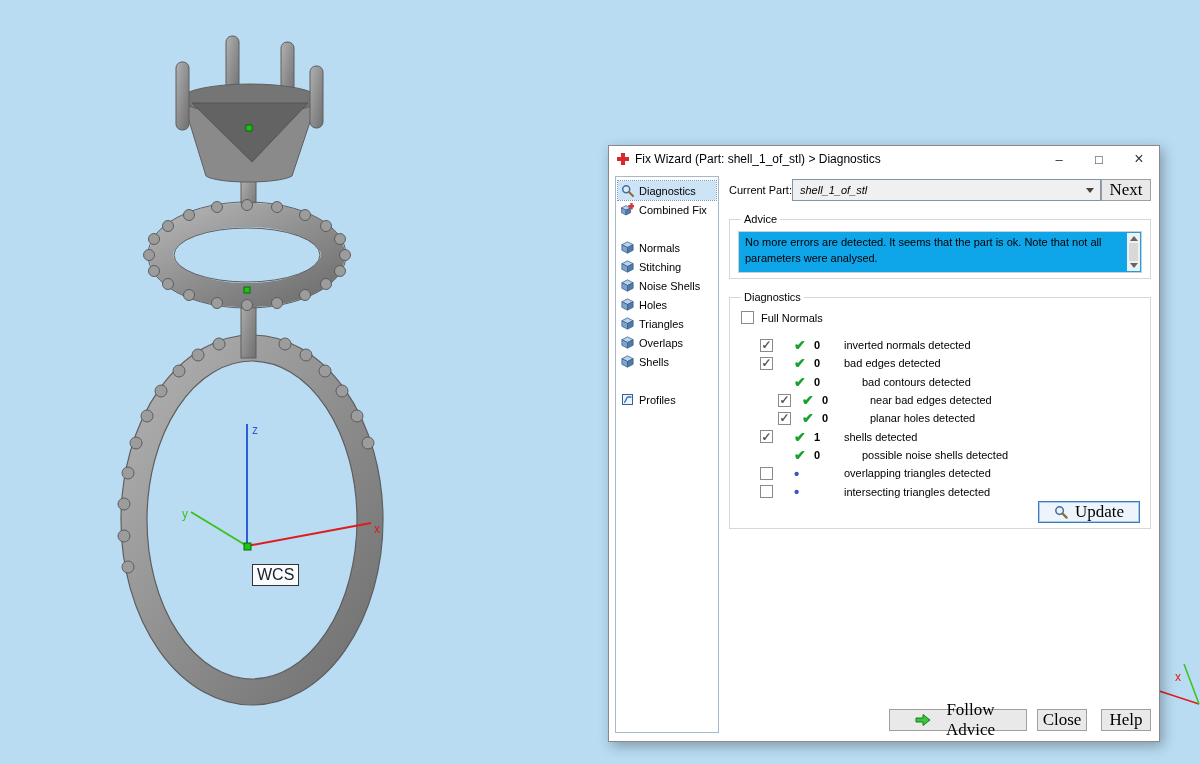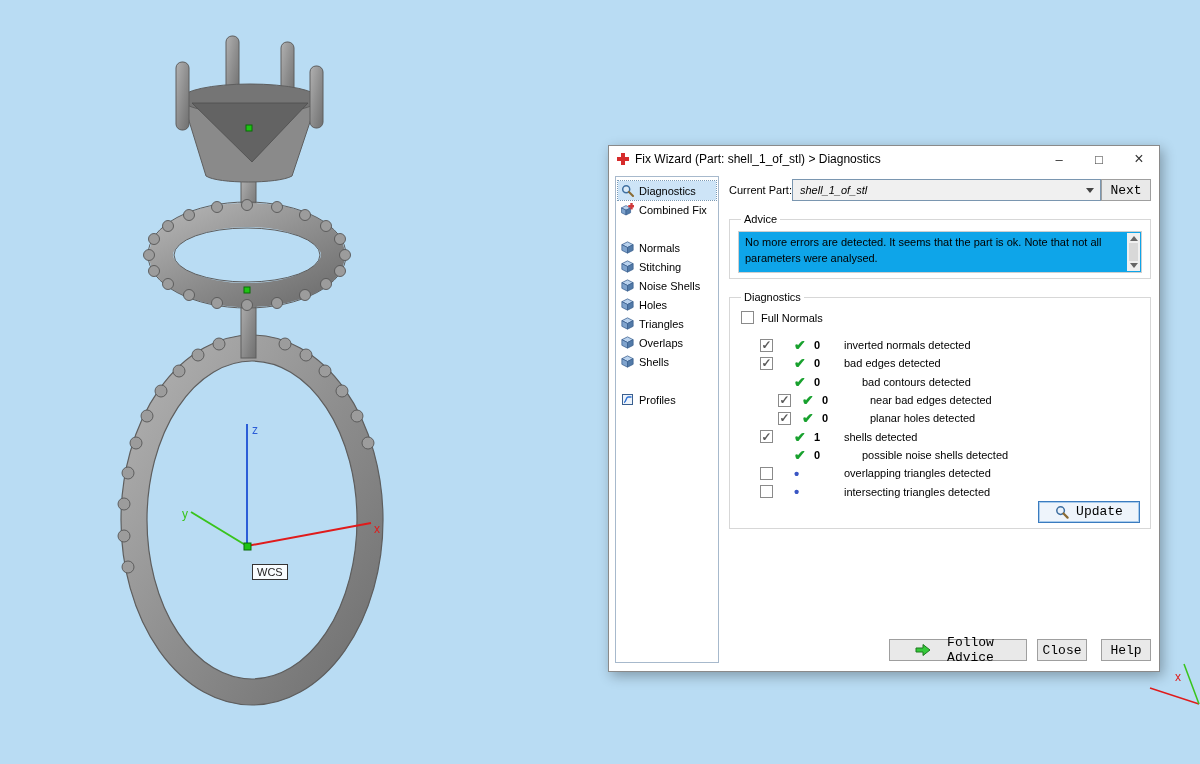--- a/index.html
+++ b/index.html
@@ -2,24 +2,24 @@
 <html><head>
 <meta charset="utf-8">
 <style>
   * { margin:0; padding:0; box-sizing:border-box; }
   html,body { width:1200px; height:764px; overflow:hidden; }
   body { background:#b9dcf3; font-family:"Liberation Sans",sans-serif; position:relative; font-size:11px; color:#000; }
 
   
   .scene { position:absolute; inset:0; }
   .wcs-label { position:absolute; left:252px; top:564px; background:rgba(255,255,255,.9);
-               border:1px solid #333; padding:1px 4px; font-size:11px; color:#222; }
+               border:1px solid #333; padding:1px 4px; font-size:16px; color:#222; }
 
   
-  .dialog { position:absolute; left:608px; top:145px; width:552px; height:527px; background:#fff;
+  .dialog { position:absolute; left:608px; top:145px; width:552px; height:597px; background:#fff;
             border:1px solid #8a8a8a; box-shadow:3px 4px 12px rgba(0,0,0,.3);
             display:flex; flex-direction:column; }
   .titlebar { height:26px; display:flex; align-items:center; padding-left:8px; background:#fff; flex:0 0 auto; }
   .titlebar .title { font-size:12px; margin-left:6px; flex:1; white-space:nowrap; overflow:hidden; }
   .win-btn { width:40px; height:26px; display:flex; align-items:center; justify-content:center;
              color:#333; font-size:13px; cursor:default; }
   .win-btn.close { font-size:16px; }
 
   .dialog-body { flex:1; display:flex; padding:4px 6px 8px 6px; background:#fff; min-height:0; }
 
@@ -31,21 +31,21 @@
   .sb-sep { height:19px; }
 
   
   .main { flex:1; display:flex; flex-direction:column; margin-left:8px; min-width:0; }
   .current-row { display:flex; align-items:center; margin:3px 2px 12px 2px; height:22px; }
   .combo { flex:1; height:22px; border:1px solid #7a96b0; background:#f0f0f0; display:flex;
            align-items:center; padding:0 4px 0 7px; cursor:default; }
   .combo .val { flex:1; white-space:nowrap; overflow:hidden;font-style:italic; }
   .combo .arrow { width:0; height:0; border-left:4px solid transparent; border-right:4px solid transparent;
                   border-top:5px solid #444; margin-right:2px; }
-  .btn { height:22px; background:#e9e9e9; border:1px solid #9f9f9f; font-family:Liberation Mono, monospace; font-size:13px;
+  .btn { height:22px; background:#e9e9e9; border:1px solid #9f9f9f; font-family:Liberation Serif, serif; font-size:17px;
          padding:0 24px; display:inline-flex; align-items:center; justify-content:center; gap:7px; cursor:default; }
   .btn-next { width:42px; flex:0 0 auto; }
 
   fieldset.group { border:1px solid #d7d7d7; margin:0 2px 12px 2px; padding:6px 8px 8px 8px; }
   fieldset.group legend { font-size:11px; padding:0 3px; margin-left:3px; }
   .grp-advice { height:66px; }
   .advice-box { border:1px solid #cfcfcf; background:#0ea5e9; height:42px; position:relative;
                 padding:3px 22px 10px 6px; overflow:hidden; }
   .advice-text { line-height:1.45; }
   .vscroll { position:absolute; right:1px; top:1px; bottom:1px; width:13px; background:#f0f0f0;

